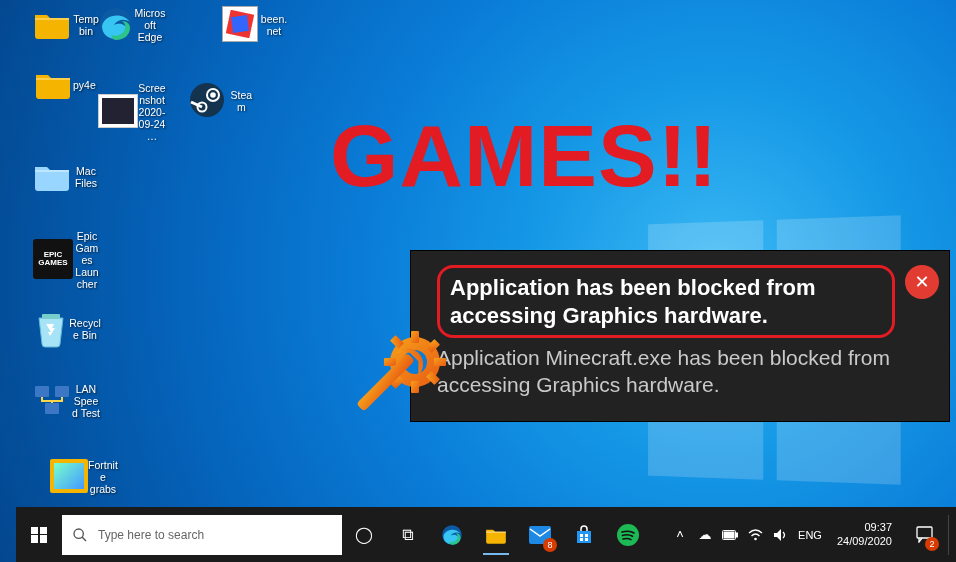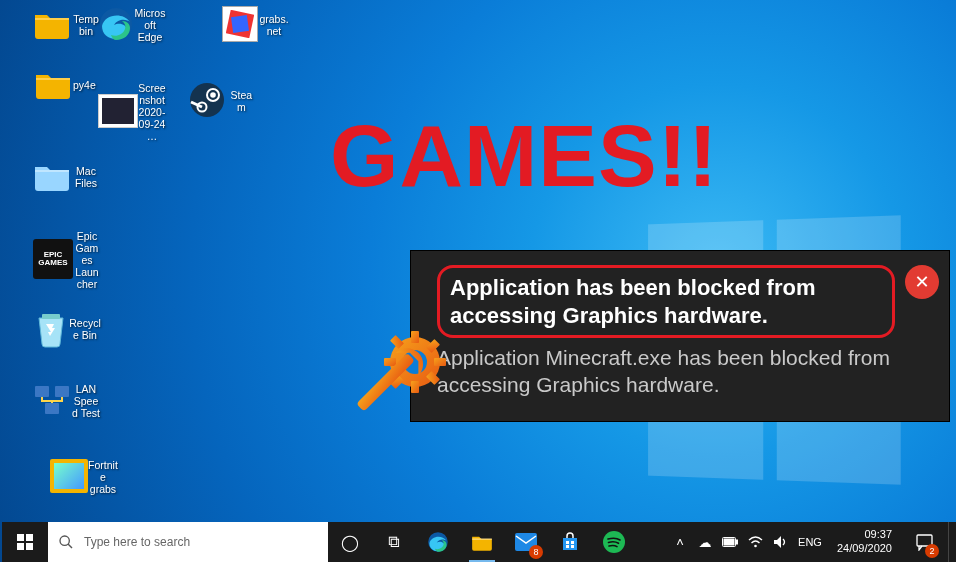--- a/index.html
+++ b/index.html
@@ -57,21 +57,21 @@
 .toast .close {
   position: absolute; right: 10px; top: 14px;
   width: 34px; height: 34px; border-radius: 50%;
   background: #e23b32; display: flex; align-items: center; justify-content: center;
   color: #fff; font-size: 18px; cursor: pointer;
 }
 
 .tool-icon { position: absolute; left: 335px; top: 302px; }
 
 .taskbar {
-  position: absolute; left: 2px; right: 0; bottom: 0; height: 40px;
+  position: absolute; left: 16px; right: 0; bottom: 0; height: 55px;
   background: #1b1b1b; display: flex; align-items: center;
   color: #fff; font-size: 12px;
 }
 .tb-start { width: 46px; height: 40px; display:flex; align-items:center; justify-content:center; cursor:pointer; }
 .win-mini { width:16px; height:16px; display:grid; grid-template:1fr 1fr/1fr 1fr; gap:1.5px; }
 .win-mini div { background:#fff; }
 .search {
   display:flex; align-items:center; background:#fff; color:#666;
   height: 40px; width: 280px; padding: 0 10px; gap:10px; cursor:text;
 }
@@ -126,21 +126,21 @@
     </div>
     <div class="icon" style="left: 222px; top: 4px;">
       <div class="glyph">
         <div style="width:36px;height:36px;background:#fff;border:1px solid #aaa;display:flex;align-items:center;justify-content:center">
           <svg width="28" height="28" viewBox="0 0 28 28">
             <rect x="2" y="2" width="24" height="24" fill="#e33" transform="rotate(12 14 14)"></rect>
             <rect x="6" y="6" width="16" height="16" fill="#36f" transform="rotate(-8 14 14)"></rect>
           </svg>
         </div>
       </div>
-    <div class="label">grabs.net</div>
+    <div class="label">been.net</div>
     </div>
     <div class="icon" style="left: 33px; top: 64px; text-align: right;">
       <div class="glyph">
         <svg class="folder-svg" viewBox="0 0 38 30">
           <path fill="#f4b400" d="M2 6h12l4 4h18v17a3 3 0 0 1-3 3H5a3 3 0 0 1-3-3z"></path>
           <path fill="#ffcf4b" d="M2 9h34v2H2z"></path>
         </svg>
       </div>
     <div class="label">py4e</div>
     </div>

